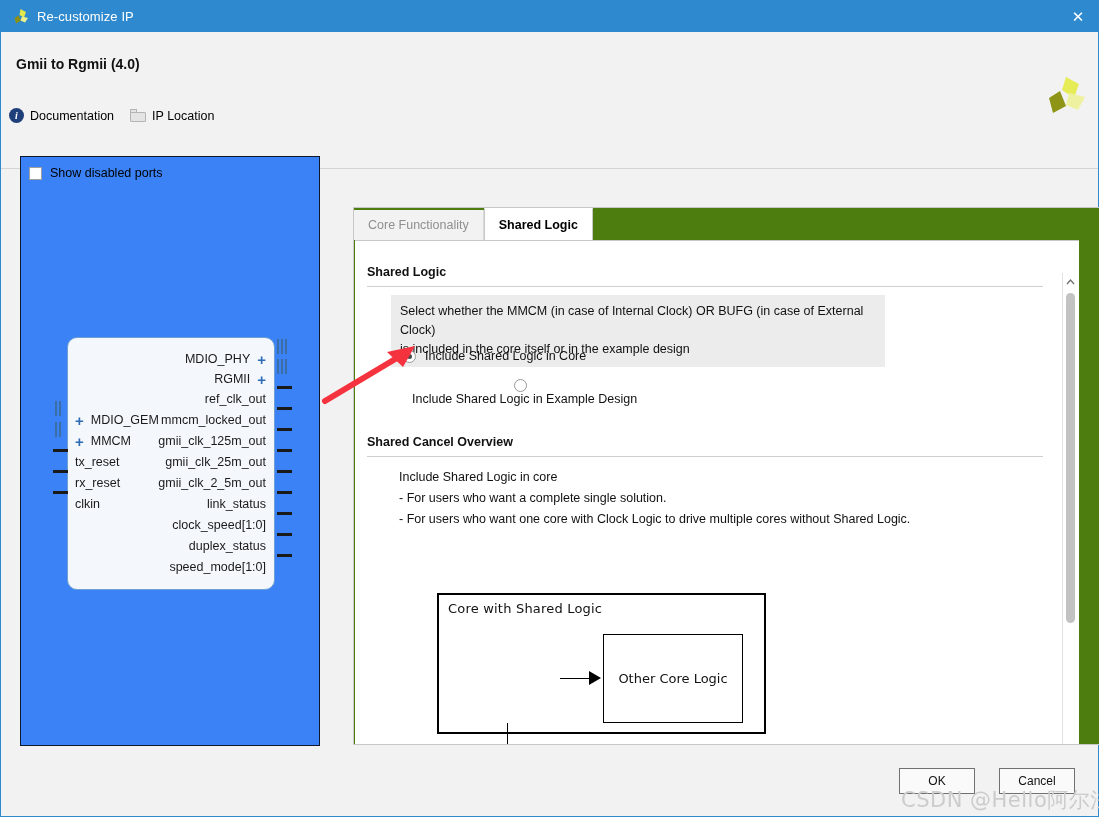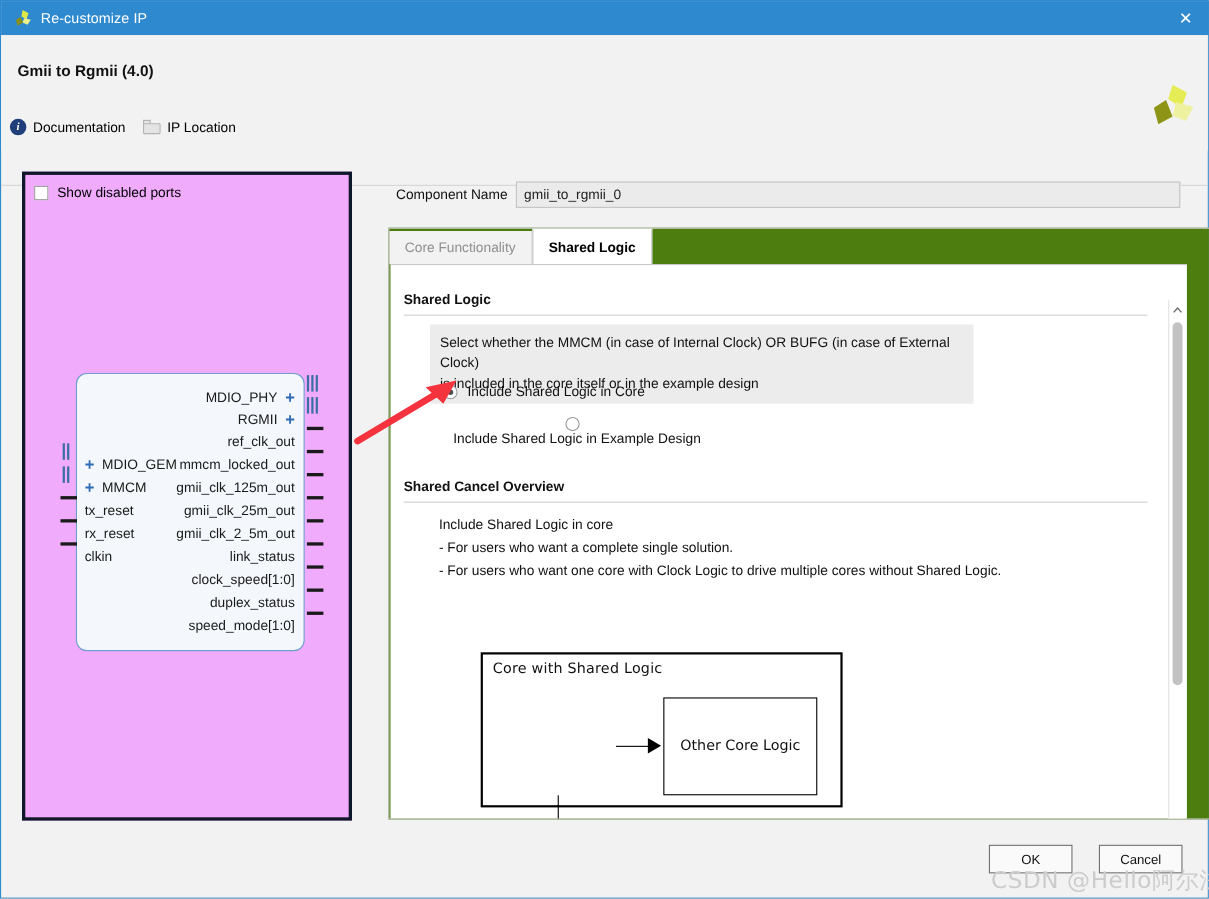--- a/index.html
+++ b/index.html
@@ -31,22 +31,22 @@
             font-size:10px;font-style:italic;font-weight:bold;display:flex;align-items:center;
             justify-content:center;font-family:"Liberation Serif",serif;}
   .folder-ico{width:16px;height:13px;position:relative;}
   .folder-ico .fb{position:absolute;left:0;top:3px;width:16px;height:10px;background:#e4e4e4;
                   border:1px solid #b4b4b4;box-sizing:border-box;border-radius:0 1px 1px 1px;}
   .folder-ico .ft{position:absolute;left:0;top:0px;width:7px;height:4px;background:#e4e4e4;
                   border:1px solid #b4b4b4;border-bottom:none;box-sizing:border-box;}
   .hdr-sep{position:absolute;left:0;top:136px;width:1097px;height:1px;background:#d5d5d5;}
 
   
-  .ports-panel{position:absolute;left:19px;top:155px;width:300px;height:590px;background:#f0abfc;
-               border:3px solid #0f172a;box-sizing:border-box;}
+  .ports-panel{position:absolute;left:19px;top:155px;width:300px;height:590px;background:#3b82f6;
+               border:1px solid #0f172a;box-sizing:border-box;}
   .chk-row{position:absolute;left:8px;top:9px;display:flex;align-items:center;}
   .chkbox{width:13px;height:13px;border:1px solid #a0a0a0;background:#fff;box-sizing:border-box;}
   .chk-lbl{margin-left:8px;font-size:12.5px;}
 
   
   .ipsym{position:absolute;left:46px;top:180px;width:208px;height:253px;background:#f4f8fd;
          border:1px solid #6e9fd0;border-radius:10px;box-sizing:border-box;}
   .port{position:absolute;height:18px;display:flex;align-items:center;font-size:12.5px;
         color:#1a1a1a;white-space:nowrap;}
   .port.right{right:8px;justify-content:flex-end;}
@@ -261,24 +261,20 @@
     <span class="bus-bars" style="left:34px;top:265px;">
       <b style="left:0"></b>
         <b style="left:4px"></b>
       </span>
 
     <span class="stub" style="left:32px;top:292px;"></span>
     <span class="stub" style="left:32px;top:313px;"></span>
     <span class="stub" style="left:32px;top:334px;"></span>
   </div>
 
-  <div class="compname-row">
-    <span class="compname-lbl">Component Name</span>
-    <div class="compname-field">gmii_to_rgmii_0</div>
-  </div>
 
   <div class="tabpanel">
 
     <div class="tabstrip">
       <div class="tab inactive">Core Functionality</div>
       <div class="tab active">Shared Logic</div>
     </div>
 
     <div class="tabcontent">
 

